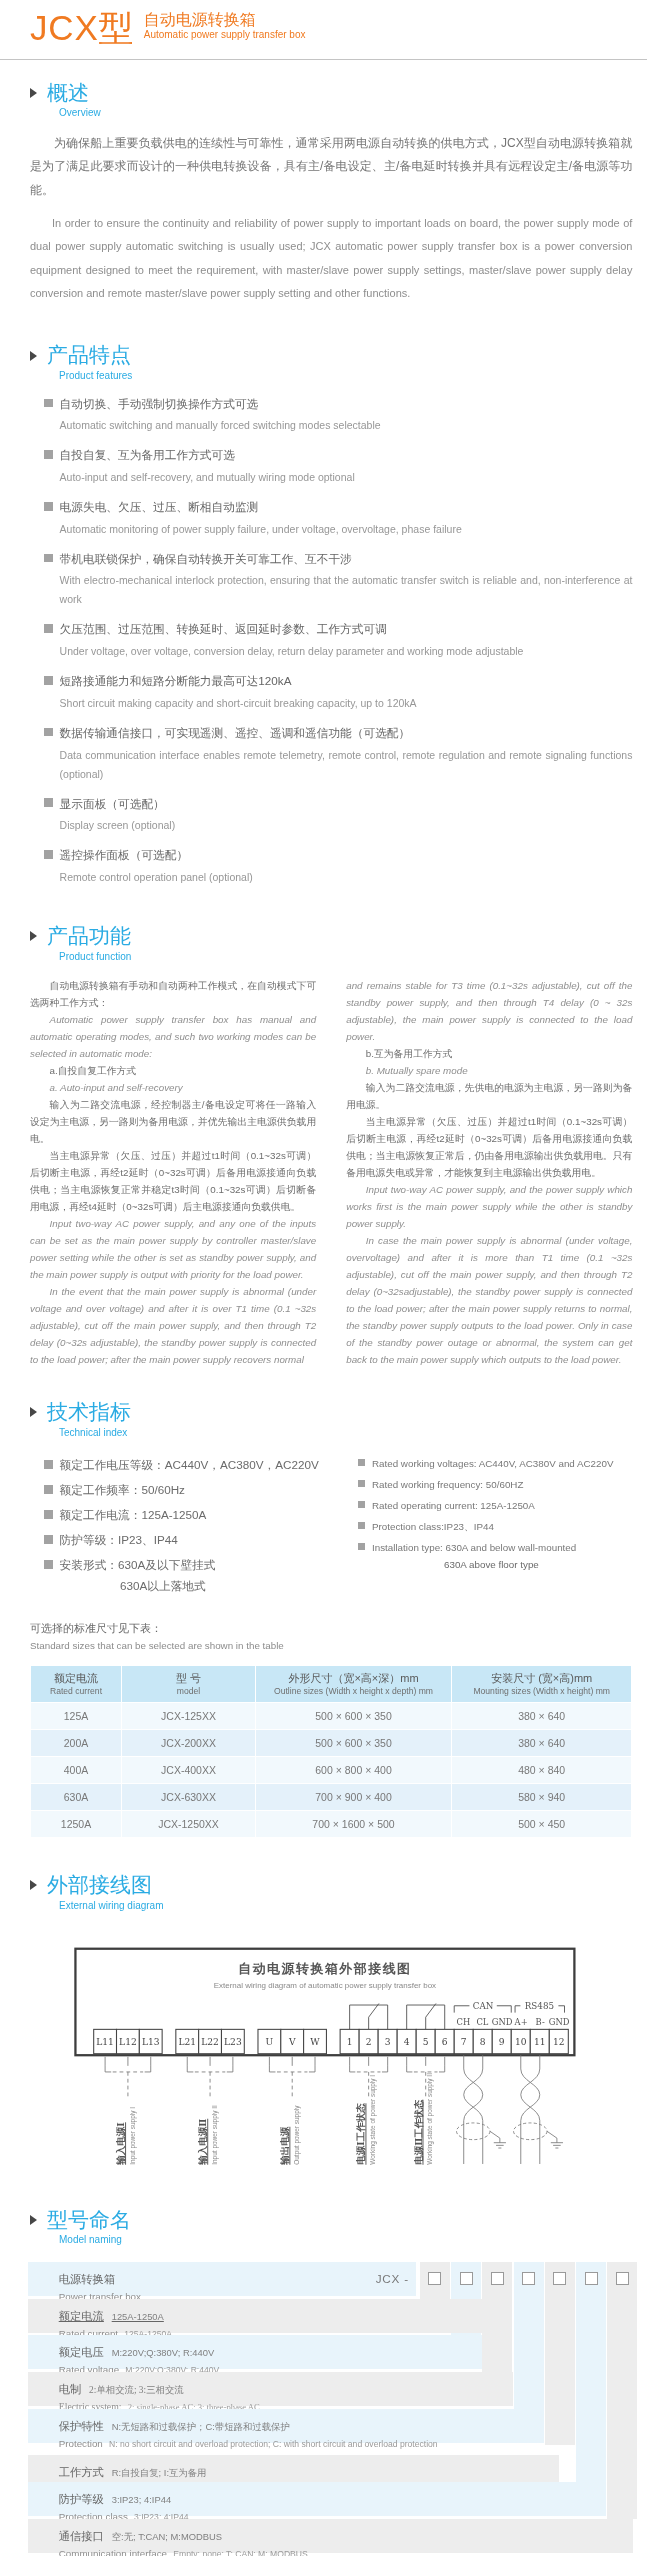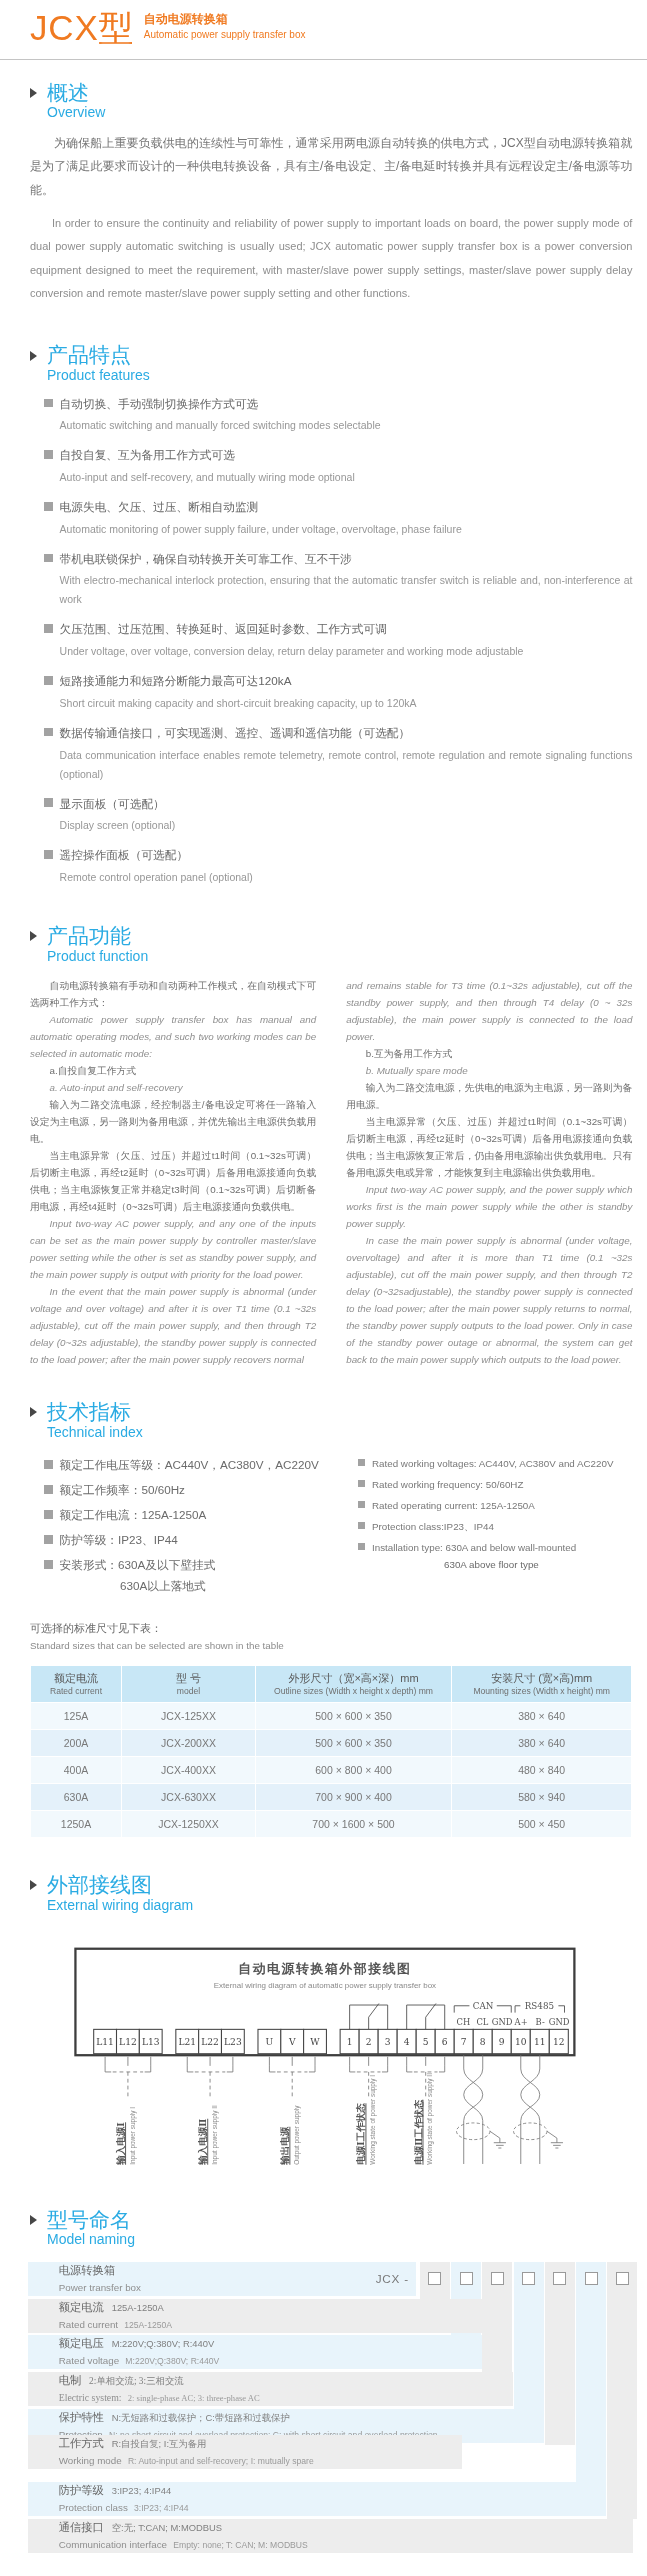--- a/index.html
+++ b/index.html
@@ -3,29 +3,29 @@
 <meta charset="utf-8">
 <style>
   html,body{margin:0;padding:0;background:#fff;}
   body{width:648px;font-family:"Liberation Sans",sans-serif;color:#666;}
   .page{padding:9.4px 15.6px 0 30px;box-sizing:border-box;width:648px;}
 
   
   .brand{display:flex;align-items:flex-start;gap:9.4px;color:#f07a21;}
   .brand-model{font-size:35px;line-height:37px;letter-spacing:0.8px;}
   .brand-sub{padding-top:3.1px;}
-  .brand-sub .b-cn{font-size:12px;line-height:15.6px;font-weight:bold;}
+  .brand-sub .b-cn{font-size:16px;line-height:15.6px;}
   .brand-sub .b-en{font-size:10px;line-height:13.3px;}
   .divider{height:0.8px;background:#c4c4c4;margin:12.5px -15.6px 0 -30px;}
 
   
   .sec-head{display:flex;align-items:flex-start;gap:10px;}
   .tri{width:0;height:0;border-left:7.8px solid #474747;border-top:5.5px solid transparent;border-bottom:5.5px solid transparent;margin-top:8.6px;flex:none;}
   .sec-head .h-cn{color:#2aabe3;font-size:21px;line-height:25px;font-weight:normal;margin:0;}
-  .sec-head .h-en{color:#2aabe3;font-size:14px;line-height:15.6px;margin-top:0.8px;}
+  .sec-head .h-en{color:#2aabe3;font-size:10px;line-height:15.6px;margin-top:0.8px;margin-left:12px;}
 
   
   .para{text-align:justify;text-indent:2em;margin:0;}
   .para.cn{font-size:12px;line-height:23.4px;color:#757575;margin-top:11px;}
   .para.en{font-size:11px;line-height:23.4px;color:#8e8e8e;margin-top:9.4px;}
 
   
   .feat-cn{display:flex;gap:7px;font-size:11.7px;color:#666;line-height:17px;margin:11px 0 0;}
   .sq{width:8.6px;height:8.6px;background:#a2a2a2;margin-top:3.9px;flex:none;}
   .sq.small{width:7px;height:7px;margin-top:2.3px;}
@@ -57,21 +57,21 @@
   table.sizes th .th-en{font-size:8.6px;color:#6f6f6f;line-height:11px;}
   table.sizes td{text-align:center;font-size:10.5px;color:#787878;padding:7px 3.1px;}
   table.sizes tr.odd td{background:#f2f9fd;}
   table.sizes tr.even td{background:#e4f1fa;}
 
   
   .wiring-svg{display:block;margin:19px auto 0;}
 
   
   .model-diagram{position:relative;margin-top:14px;height:294px;}
-  .m-row{position:absolute;left:0;height:34px;box-sizing:border-box;padding:1px 0 0 31px;z-index:1;}
+  .m-row{position:absolute;left:0;height:34px;box-sizing:border-box;padding:10px 0 0 31px;z-index:1;}
   .m-row.blue{background:#e8f4fb;}
   .m-row.gray{background:#ededed;}
   .m-l1{white-space:nowrap;}
   .m-label-cn{font-size:11.3px;color:#666;}
   .m-desc-cn{font-size:9.4px;color:#808080;margin-left:7.8px;}
   .m-l2{margin-top:1.6px;white-space:nowrap;}
   .m-label-en{font-size:9.8px;color:#8f8f8f;}
   .m-desc-en{font-size:8.6px;color:#9a9a9a;margin-left:6.2px;}
   .stripe{position:absolute;top:0;width:30px;z-index:0;}
   .stripe.blue{background:#e8f4fb;}
@@ -460,37 +460,37 @@
     <div class="m-box" style="left:463px;"></div>
     <div class="m-box" style="left:494px;"></div>
     <div class="m-box" style="left:525px;"></div>
     <div class="m-box" style="left:557px;"></div>
     <div class="m-box" style="left:588px;"></div>
 
     <div class="m-row blue" style="top:0px;width:388px;">
       <div class="m-l1"><span class="m-label-cn">电源转换箱</span><span class="m-desc-cn"></span></div>
       <div class="m-l2"><span class="m-label-en">Power transfer box</span><span class="m-desc-en"></span></div>
     </div>
-    <div class="m-row gray" style="top:37px;width:470px;">
+    <div class="m-row gray" style="top:37px;width:470px;text-decoration:underline;">
       <div class="m-l1"><span class="m-label-cn">额定电流</span><span class="m-desc-cn">125A-1250A</span></div>
       <div class="m-l2"><span class="m-label-en">Rated current</span><span class="m-desc-en">125A-1250A</span></div>
     </div>
     <div class="m-row blue" style="top:73px;width:454px;">
       <div class="m-l1"><span class="m-label-cn">额定电压</span><span class="m-desc-cn">M:220V;Q:380V; R:440V</span></div>
       <div class="m-l2"><span class="m-label-en">Rated voltage</span><span class="m-desc-en">M:220V;Q:380V; R:440V</span></div>
     </div>
     <div class="m-row gray" style="top:110px;width:485px;font-family:Liberation Serif, serif;">
       <div class="m-l1"><span class="m-label-cn">电制</span><span class="m-desc-cn">2:单相交流; 3:三相交流</span></div>
       <div class="m-l2"><span class="m-label-en">Electric system:</span><span class="m-desc-en">2: single-phase AC; 3: three-phase AC</span></div>
     </div>
     <div class="m-row blue" style="top:147px;width:516px;">
       <div class="m-l1"><span class="m-label-cn">保护特性</span><span class="m-desc-cn">N:无短路和过载保护；C:带短路和过载保护</span></div>
       <div class="m-l2"><span class="m-label-en">Protection</span><span class="m-desc-en">N: no short circuit and overload protection; C: with short circuit and overload protection</span></div>
     </div>
-    <div class="m-row gray" style="top:173px;width:434px;">
+    <div class="m-row gray" style="top:193px;width:531px;">
       <div class="m-l1"><span class="m-label-cn">工作方式</span><span class="m-desc-cn">R:自投自复; I:互为备用</span></div>
       <div class="m-l2"><span class="m-label-en">Working mode</span><span class="m-desc-en">R: Auto-input and self-recovery; I: mutually spare</span></div>
     </div>
     <div class="m-row blue" style="top:220px;width:578px;">
       <div class="m-l1"><span class="m-label-cn">防护等级</span><span class="m-desc-cn">3:IP23; 4:IP44</span></div>
       <div class="m-l2"><span class="m-label-en">Protection class</span><span class="m-desc-en">3:IP23; 4:IP44</span></div>
     </div>
     <div class="m-row gray" style="top:257px;width:605px;">
       <div class="m-l1"><span class="m-label-cn">通信接口</span><span class="m-desc-cn">空:无; T:CAN; M:MODBUS</span></div>
       <div class="m-l2"><span class="m-label-en">Communication interface</span><span class="m-desc-en">Empty: none; T: CAN; M: MODBUS</span></div>

